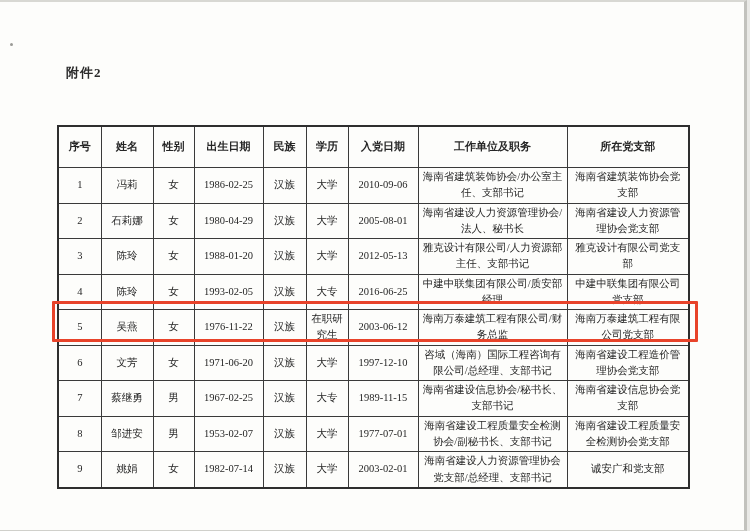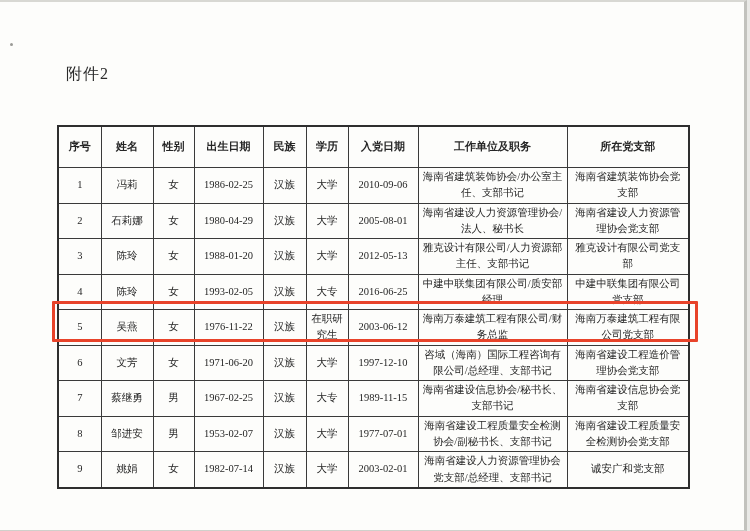--- a/index.html
+++ b/index.html
@@ -11,21 +11,21 @@
   .scan-page{
     position:relative;width:744px;height:528px;
     background:#fdfdfb;
     border-top:2px solid #d8d8d3;
     border-right:3px solid #c2c2bd;
     border-bottom:1px solid #d0d0cb;
     color:#262626;
   }
   .attachment-label{
     position:absolute;left:66px;top:62px;
-    font-size:16px;letter-spacing:1px;color:#2b2b2b;
+    font-size:13px;letter-spacing:1px;color:#2b2b2b;font-weight:bold;
   }
   .doc-title{
     position:absolute;left:60px;top:90px;width:630px;
     text-align:center;font-size:16px;font-weight:bold;
     letter-spacing:1.5px;color:#1d1d1d;
   }
   .roster-table{
     position:absolute;left:57px;top:123px;width:631px;
     border-collapse:collapse;table-layout:fixed;
     font-size:10.5px;color:#262626;

